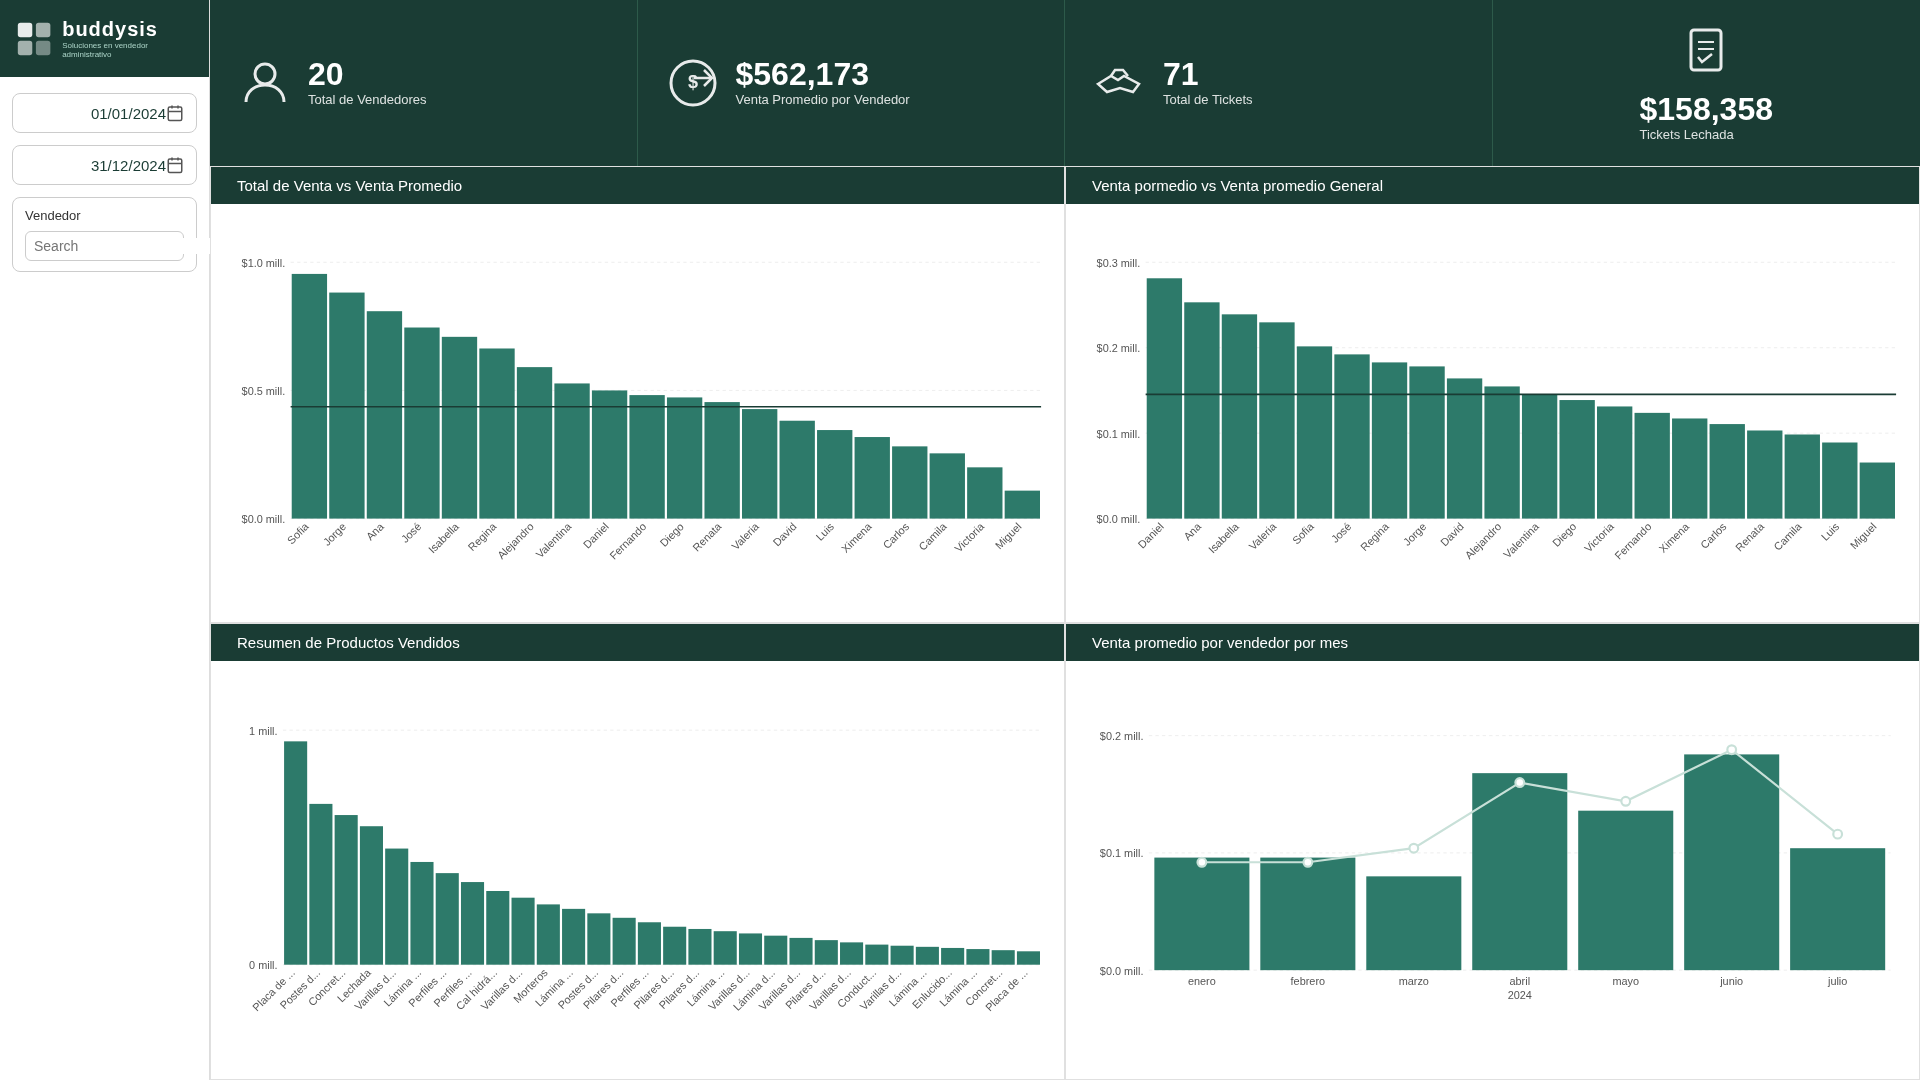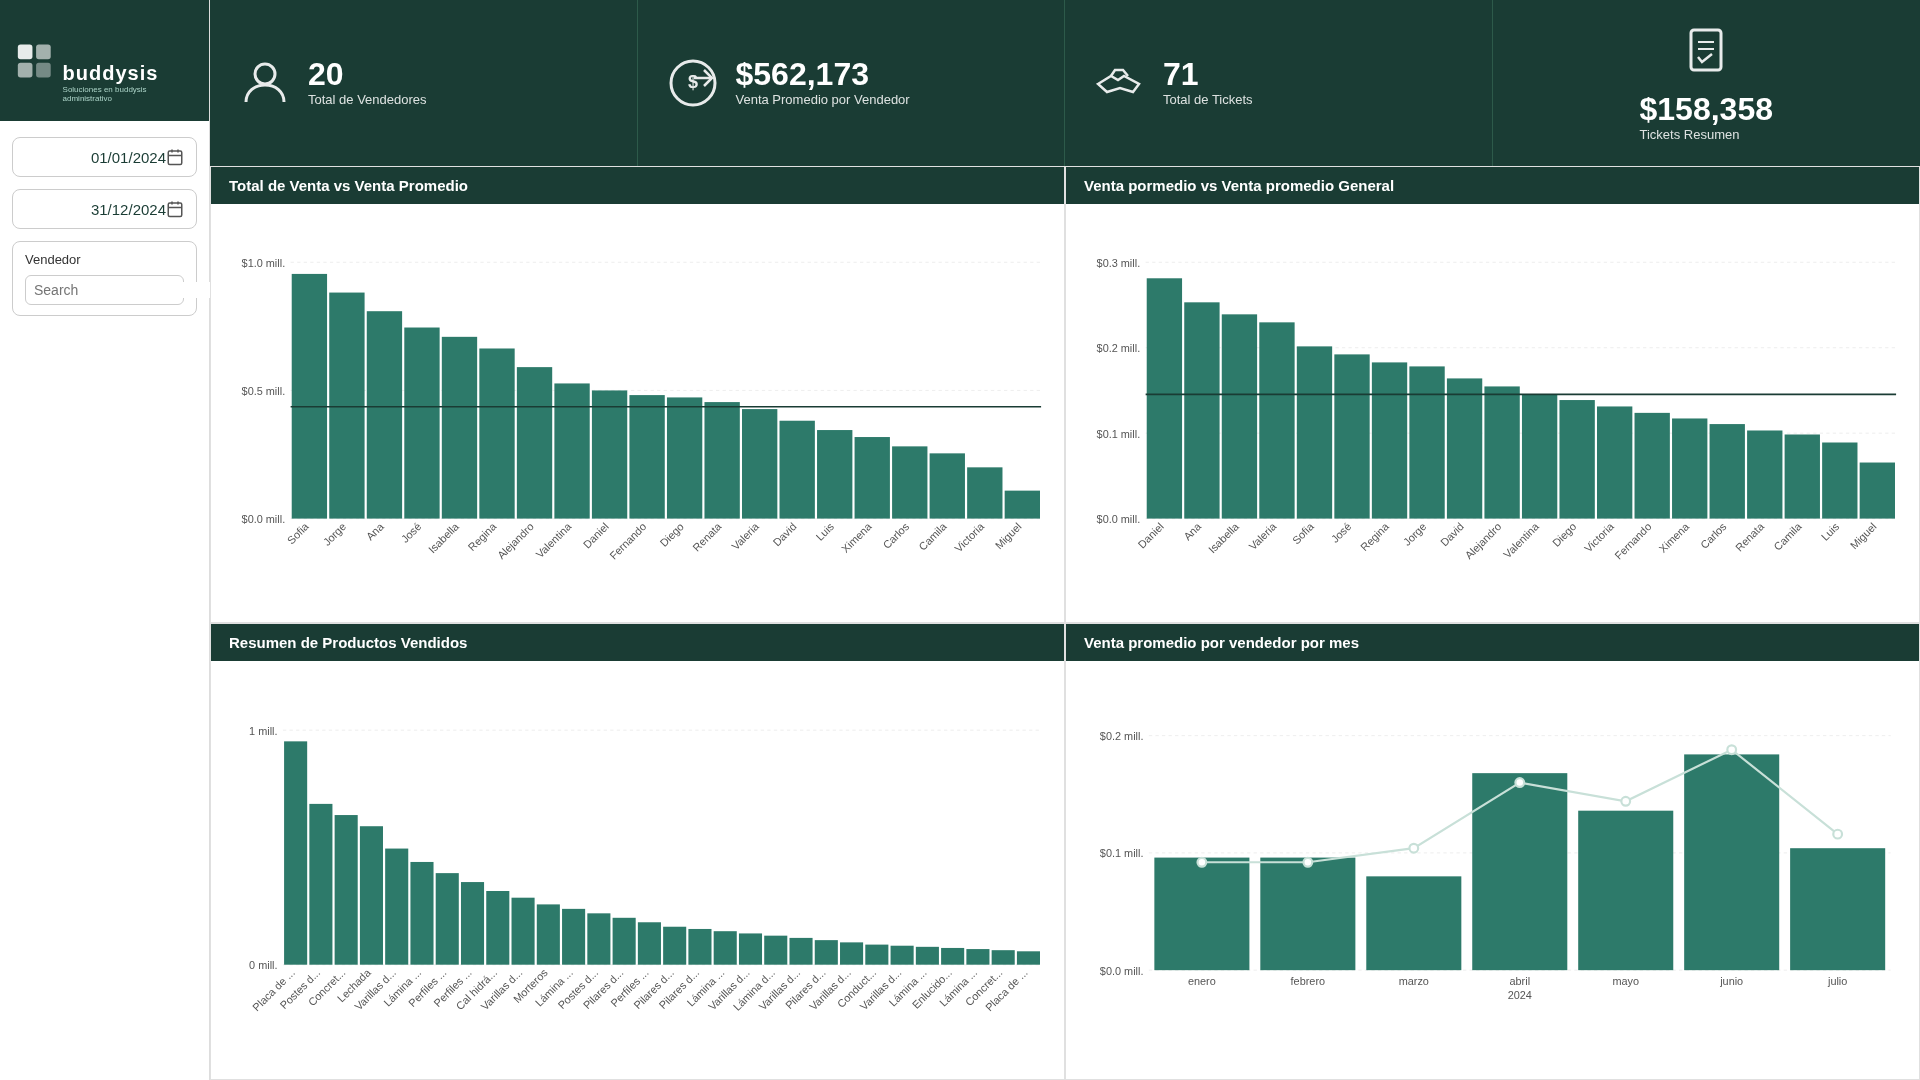--- a/index.html
+++ b/index.html
@@ -34,21 +34,20 @@
     }
     .logo-text {
       display: flex;
       flex-direction: column;
     }
     .logo-name {
       color: #fff;
       font-size: 20px;
       font-weight: 700;
       letter-spacing: 1px;
-      margin-top: 44px;
     }
     .logo-sub {
       color: #acd4c8;
       font-size: 8px;
     }
     .filter-section {
       padding: 16px 12px;
       display: flex;
       flex-direction: column;
       gap: 12px;
@@ -149,22 +148,22 @@
       background: #fff;
       border: 1px solid #e0e0e0;
       display: flex;
       flex-direction: column;
       overflow: hidden;
     }
     .chart-header {
       background: #1a3c34;
       color: #fff;
       font-size: 15px;
-      font-weight: 700;
-      padding: 10px 18px;
+      font-weight: 400;
+      padding: 10px 26px;
     }
     .chart-body {
       flex: 1;
       padding: 8px 12px 4px 12px;
       position: relative;
       overflow: hidden;
     }
 
     
     svg.chart-svg {
@@ -185,21 +184,21 @@
   <div class="logo-area">
 
     <svg class="logo-icon" viewBox="0 0 40 40">
       <rect x="2" y="2" width="16" height="16" rx="3" fill="#fff" opacity="0.9"></rect>
       <rect x="22" y="2" width="16" height="16" rx="3" fill="#fff" opacity="0.6"></rect>
       <rect x="2" y="22" width="16" height="16" rx="3" fill="#fff" opacity="0.6"></rect>
       <rect x="22" y="22" width="16" height="16" rx="3" fill="#fff" opacity="0.4"></rect>
     </svg>
     <div class="logo-text">
       <span class="logo-name">buddysis</span>
-      <span class="logo-sub">Soluciones en buddysis administrativo</span>
+      <span class="logo-sub">Soluciones en vendedor administrativo</span>
     </div>
   </div>
 
   <div class="filter-section">
     <div class="date-field">
       <span>01/01/2024</span>
       <svg width="18" height="18" viewBox="0 0 24 24" fill="none" stroke="#555" stroke-width="2">
         <rect x="3" y="4" width="18" height="18" rx="2"></rect>
           <line x1="16" y1="2" x2="16" y2="6"></line>
           <line x1="8" y1="2" x2="8" y2="6"></line>
@@ -272,21 +271,21 @@
   </div>
       <div class="kpi-card">
     <div class="kpi-icon"><svg width="54" height="54" viewBox="0 0 54 54" fill="none">
             <rect x="12" y="8" width="30" height="40" rx="3" stroke="white" stroke-width="3"></rect>
             <line x1="19" y1="20" x2="35" y2="20" stroke="white" stroke-width="2"></line>
             <line x1="19" y1="27" x2="35" y2="27" stroke="white" stroke-width="2"></line>
             <polyline points="19,35 23,40 33,32" stroke="white" stroke-width="2.5" fill="none"></polyline>
           </svg></div>
     <div class="kpi-text">
       <span class="kpi-value">$158,358</span>
-      <span class="kpi-label">Tickets Resumen</span>
+      <span class="kpi-label">Tickets Lechada</span>
     </div>
   </div>
     </div>
 
   <div class="charts-grid">
 
     <div class="chart-panel">
       <div class="chart-header">Total de Venta vs Venta Promedio</div>
       <div class="chart-body">
         <svg id="chart1-svg" class="chart-svg" viewBox="0 0 760 310">

